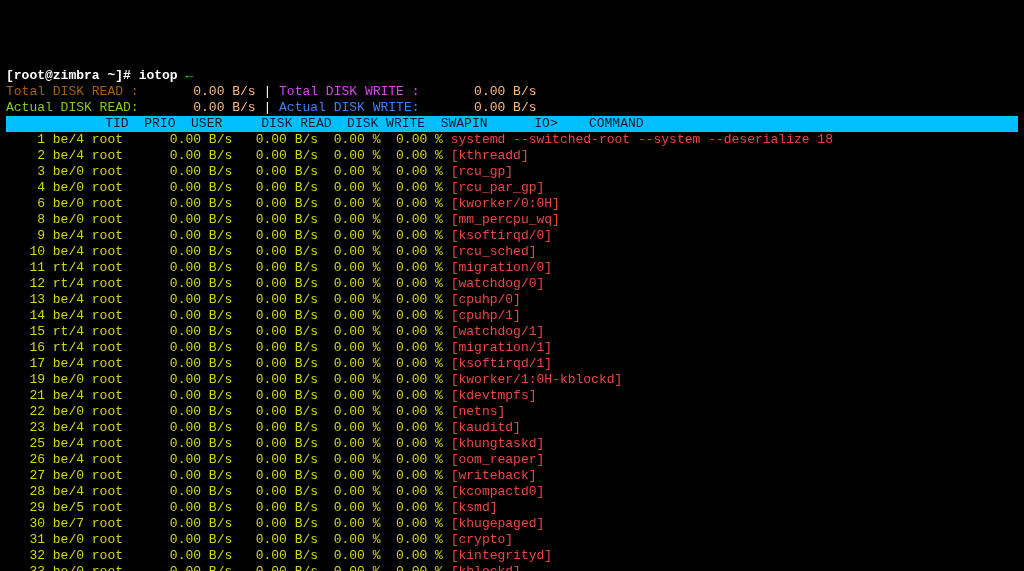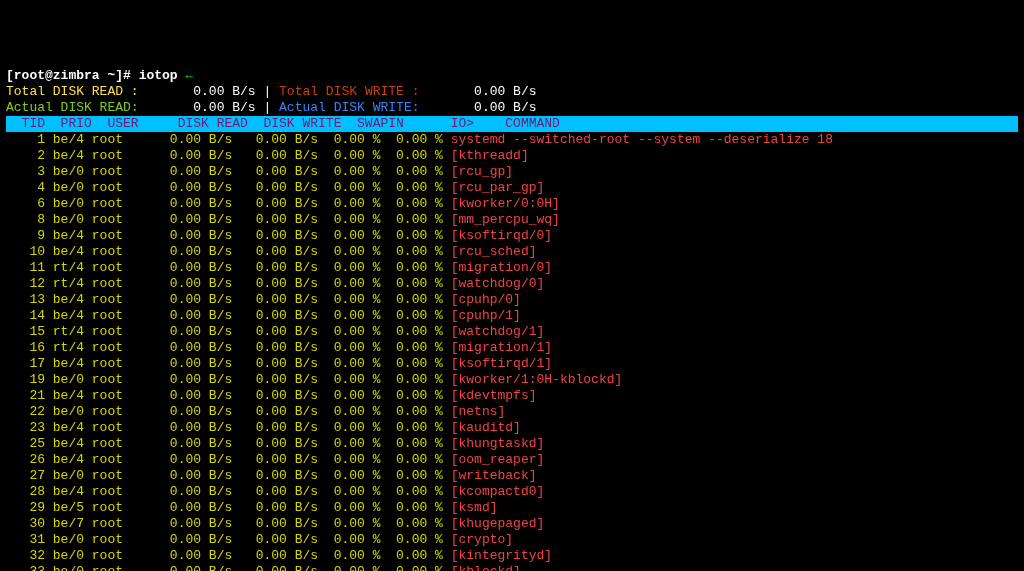--- a/index.html
+++ b/index.html
@@ -11,31 +11,32 @@
       line-height: 16px;
       width: 1024px;
       height: 571px;
       overflow: hidden;
       padding: 4px 6px;
       white-space: pre;
     }
     .prompt-line { color: #ffffff; font-weight: bold; }
     .arrow { color: #00ff00; }
     .summary-line span { display: inline; }
-    .lbl-total-read { color: #fde047; }
+    .lbl-total-read { color: #a16207; }
     .lbl-actual-read { color: #84cc16; }
-    .lbl-total-write { color: #c2410c; }
+    .lbl-total-write { color: #d946ef; }
     .lbl-actual-write { color: #3b82f6; }
-    .white { color: #ffffff; }
+    .white { color: #fdba74; }
     .sep { color: #ffffff; }
     .header-row {
       background: #00bfff;
-      color: #701a75;
+      color: #0f172a;
       display: block;
       width: 100%;
+      text-align: right;
     }
     .row { color: #d7d700; }
     .cmd { color: #ef4444; }
   </style>
 </head>
 <body>
 
 
 
 <div id="term"><div class="prompt-line"><span>[root@zimbra ~]# </span><span>iotop</span><span class="arrow"> ←</span></div><div class="summary-line"><span class="lbl-total-read">Total DISK READ : </span><span class="white">      0.00 B/s</span><span class="sep"> | </span><span class="lbl-total-write">Total DISK WRITE : </span><span class="white">      0.00 B/s</span></div><div class="summary-line"><span class="lbl-actual-read">Actual DISK READ: </span><span class="white">      0.00 B/s</span><span class="sep"> | </span><span class="lbl-actual-write">Actual DISK WRITE: </span><span class="white">      0.00 B/s</span></div><div class="header-row">  TID  PRIO  USER     DISK READ  DISK WRITE  SWAPIN      IO&gt;    COMMAND                                                </div><div class="row"><span>    1 be/4 root      0.00 B/s   0.00 B/s  0.00 %  0.00 % </span><span class="cmd">systemd --switched-root --system --deserialize 18</span></div><div class="row"><span>    2 be/4 root      0.00 B/s   0.00 B/s  0.00 %  0.00 % </span><span class="cmd">[kthreadd]</span></div><div class="row"><span>    3 be/0 root      0.00 B/s   0.00 B/s  0.00 %  0.00 % </span><span class="cmd">[rcu_gp]</span></div><div class="row"><span>    4 be/0 root      0.00 B/s   0.00 B/s  0.00 %  0.00 % </span><span class="cmd">[rcu_par_gp]</span></div><div class="row"><span>    6 be/0 root      0.00 B/s   0.00 B/s  0.00 %  0.00 % </span><span class="cmd">[kworker/0:0H]</span></div><div class="row"><span>    8 be/0 root      0.00 B/s   0.00 B/s  0.00 %  0.00 % </span><span class="cmd">[mm_percpu_wq]</span></div><div class="row"><span>    9 be/4 root      0.00 B/s   0.00 B/s  0.00 %  0.00 % </span><span class="cmd">[ksoftirqd/0]</span></div><div class="row"><span>   10 be/4 root      0.00 B/s   0.00 B/s  0.00 %  0.00 % </span><span class="cmd">[rcu_sched]</span></div><div class="row"><span>   11 rt/4 root      0.00 B/s   0.00 B/s  0.00 %  0.00 % </span><span class="cmd">[migration/0]</span></div><div class="row"><span>   12 rt/4 root      0.00 B/s   0.00 B/s  0.00 %  0.00 % </span><span class="cmd">[watchdog/0]</span></div><div class="row"><span>   13 be/4 root      0.00 B/s   0.00 B/s  0.00 %  0.00 % </span><span class="cmd">[cpuhp/0]</span></div><div class="row"><span>   14 be/4 root      0.00 B/s   0.00 B/s  0.00 %  0.00 % </span><span class="cmd">[cpuhp/1]</span></div><div class="row"><span>   15 rt/4 root      0.00 B/s   0.00 B/s  0.00 %  0.00 % </span><span class="cmd">[watchdog/1]</span></div><div class="row"><span>   16 rt/4 root      0.00 B/s   0.00 B/s  0.00 %  0.00 % </span><span class="cmd">[migration/1]</span></div><div class="row"><span>   17 be/4 root      0.00 B/s   0.00 B/s  0.00 %  0.00 % </span><span class="cmd">[ksoftirqd/1]</span></div><div class="row"><span>   19 be/0 root      0.00 B/s   0.00 B/s  0.00 %  0.00 % </span><span class="cmd">[kworker/1:0H-kblockd]</span></div><div class="row"><span>   21 be/4 root      0.00 B/s   0.00 B/s  0.00 %  0.00 % </span><span class="cmd">[kdevtmpfs]</span></div><div class="row"><span>   22 be/0 root      0.00 B/s   0.00 B/s  0.00 %  0.00 % </span><span class="cmd">[netns]</span></div><div class="row"><span>   23 be/4 root      0.00 B/s   0.00 B/s  0.00 %  0.00 % </span><span class="cmd">[kauditd]</span></div><div class="row"><span>   25 be/4 root      0.00 B/s   0.00 B/s  0.00 %  0.00 % </span><span class="cmd">[khungtaskd]</span></div><div class="row"><span>   26 be/4 root      0.00 B/s   0.00 B/s  0.00 %  0.00 % </span><span class="cmd">[oom_reaper]</span></div><div class="row"><span>   27 be/0 root      0.00 B/s   0.00 B/s  0.00 %  0.00 % </span><span class="cmd">[writeback]</span></div><div class="row"><span>   28 be/4 root      0.00 B/s   0.00 B/s  0.00 %  0.00 % </span><span class="cmd">[kcompactd0]</span></div><div class="row"><span>   29 be/5 root      0.00 B/s   0.00 B/s  0.00 %  0.00 % </span><span class="cmd">[ksmd]</span></div><div class="row"><span>   30 be/7 root      0.00 B/s   0.00 B/s  0.00 %  0.00 % </span><span class="cmd">[khugepaged]</span></div><div class="row"><span>   31 be/0 root      0.00 B/s   0.00 B/s  0.00 %  0.00 % </span><span class="cmd">[crypto]</span></div><div class="row"><span>   32 be/0 root      0.00 B/s   0.00 B/s  0.00 %  0.00 % </span><span class="cmd">[kintegrityd]</span></div><div class="row"><span>   33 be/0 root      0.00 B/s   0.00 B/s  0.00 %  0.00 % </span><span class="cmd">[kblockd]</span></div></div>

